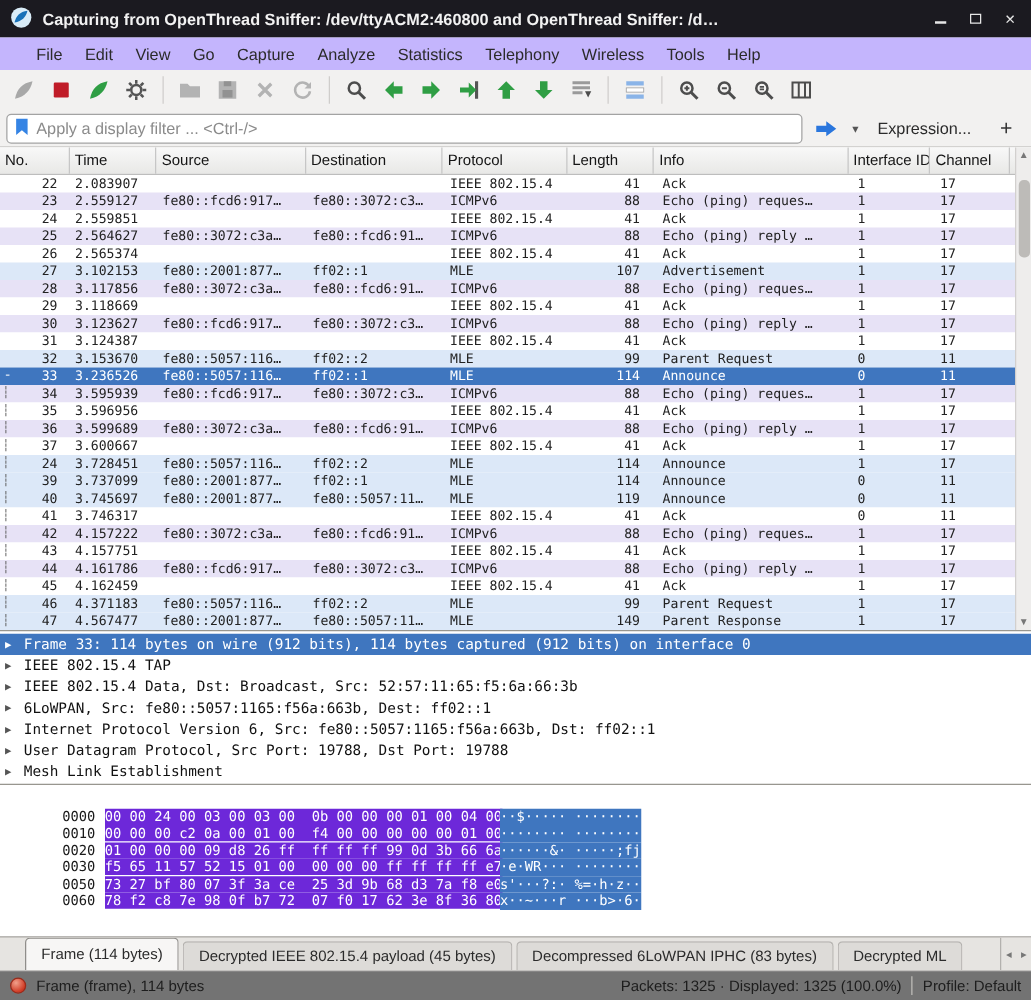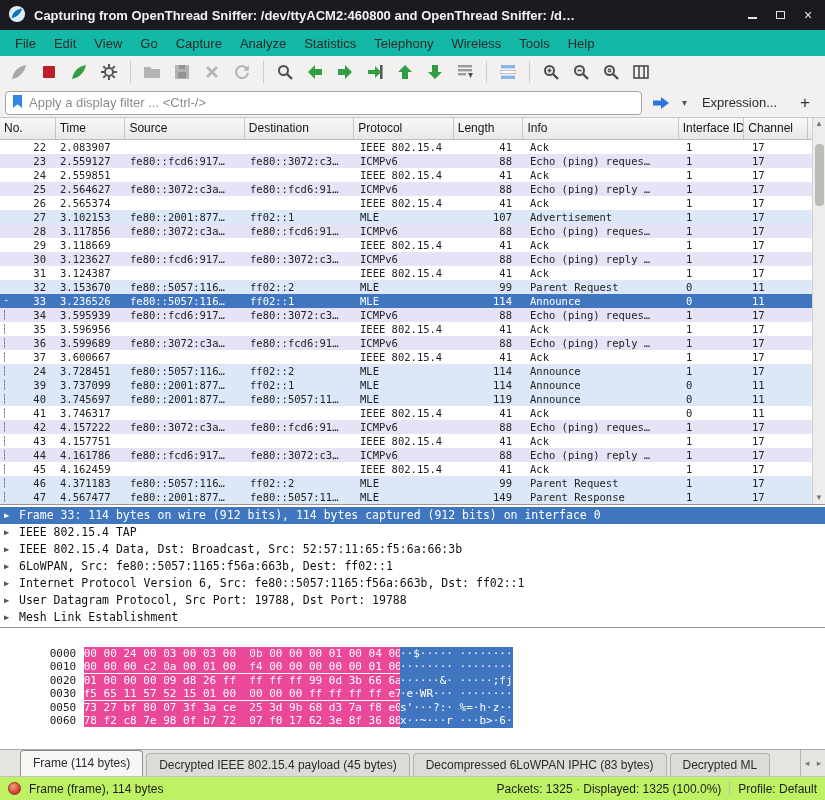--- a/index.html
+++ b/index.html
@@ -8,21 +8,21 @@
 
   
   .titlebar { height:30px; background:#1b1a20; color:#f2f2f2; display:flex; align-items:center; padding:0 8px; gap:8px; }
   .titlebar .title { flex:1; font-size:13px; font-weight:bold; white-space:nowrap; overflow:hidden; }
   .winbtns { display:flex; gap:10px; align-items:center; }
   .winbtn { width:18px; height:16px; display:flex; align-items:center; justify-content:center; color:#e6e6e6; font-size:14px; }
   .minicon { width:9px; height:8px; border-bottom:2px solid #e6e6e6; }
   .maxicon { width:9px; height:8px; border:1.5px solid #e6e6e6; }
 
   
-  .menubar { height:26px; display:flex; align-items:center; padding-left:6px; background:#14b8a6; }
+  .menubar { height:26px; display:flex; align-items:center; padding-left:20px; background:#c4b5fd; }
   .menu-item { padding:3px 9px; color:#2b2b2b; }
 
   
   .toolbar { height:32px; display:flex; align-items:center; padding:0 5px; gap:2px; background:#f2f1f0; }
   .tbtn { width:28px; height:26px; display:flex; align-items:center; justify-content:center; border-radius:3px; }
   .tbtn svg { display:block; }
   .tsep { width:1px; height:22px; background:#cfcdcb; margin:0 5px; }
 
   
   .filterbar { height:30px; display:flex; align-items:center; padding:0 5px; gap:5px; border-bottom:1px solid #c9c7c5; background:#f2f1f0; }
@@ -63,32 +63,32 @@
   .detail { height:123px; background:#fff; border-top:1px solid #98968f; padding-top:2px; font-family:"DejaVu Sans Mono", monospace; font-size:11.5px; overflow:hidden; }
   .dline { height:17px; line-height:17px; white-space:nowrap; color:#111; padding-left:4px; overflow:hidden; }
   .dline .darr { display:inline-block; width:15px; color:#555; font-size:8.5px; vertical-align:1px; }
   .dline.sel { background:#3f76bf; color:#fff; }
   .dline.sel .darr { color:#fff; }
 
   
   .hexpane { height:122px; background:#fff; border-top:1px solid #98968f; padding-top:5px; font-family:"DejaVu Sans Mono", monospace; font-size:11px; overflow:hidden; }
   .hline { height:13.5px; line-height:13.5px; white-space:pre; position:relative; }
   .off { display:inline-block; width:44px; padding-left:10px; color:#1a1a1a; }
-  .hx  { background:#ec4899; color:#fff;text-align:center; }
+  .hx  { background:#6d28d9; color:#fff;text-align:center; }
   .asc { position:absolute; left:400px; background:#3f76bf; color:#fff; }
 
   
   .tabbar { height:27px; background:#e6e4e1; border-top:1px solid #a9a7a4; display:flex; align-items:flex-end; padding-left:20px; position:relative; overflow:hidden; }
   .tab { height:23px; line-height:22px; padding:0 12px; font-size:12px; color:#2b2b2b; background:#dddbd8; border:1px solid #b3b1ae; border-bottom:none; border-radius:4px 4px 0 0; margin-right:3px; white-space:nowrap; }
   .tab.active { background:#f7f6f5; height:26px; line-height:25px; border-color:#8f8d8a; }
   .tabscroll { position:absolute; right:0; bottom:0; height:26px; display:flex; align-items:center; background:#e6e4e1; border-left:1px solid #b3b1ae; }
   .tabscroll span { width:12px; text-align:center; font-size:9px; color:#777; }
 
   
-  .statusbar { height:24px; display:flex; align-items:center; gap:8px; padding:0 8px; border-top:1px solid #c2c0be; background:#bef264; font-size:12px; color:#1d1d1d; }
+  .statusbar { height:24px; display:flex; align-items:center; gap:8px; padding:0 8px; border-top:1px solid #c2c0be; background:#737373; font-size:12px; color:#1d1d1d; }
   .expert-dot { width:13px; height:13px; border-radius:50%; background:radial-gradient(circle at 35% 30%, #f1a08b, #cf3b25 70%); border:1px solid #9a2a1a; }
   .sb-spacer { flex:1; }
   .sb-sep { width:1px; height:15px; background:#c0beba; }
 </style>
 </head>
 <body>
 
 <div class="titlebar">
   <span>
     <svg width="18" height="18" viewBox="0 0 20 20">

